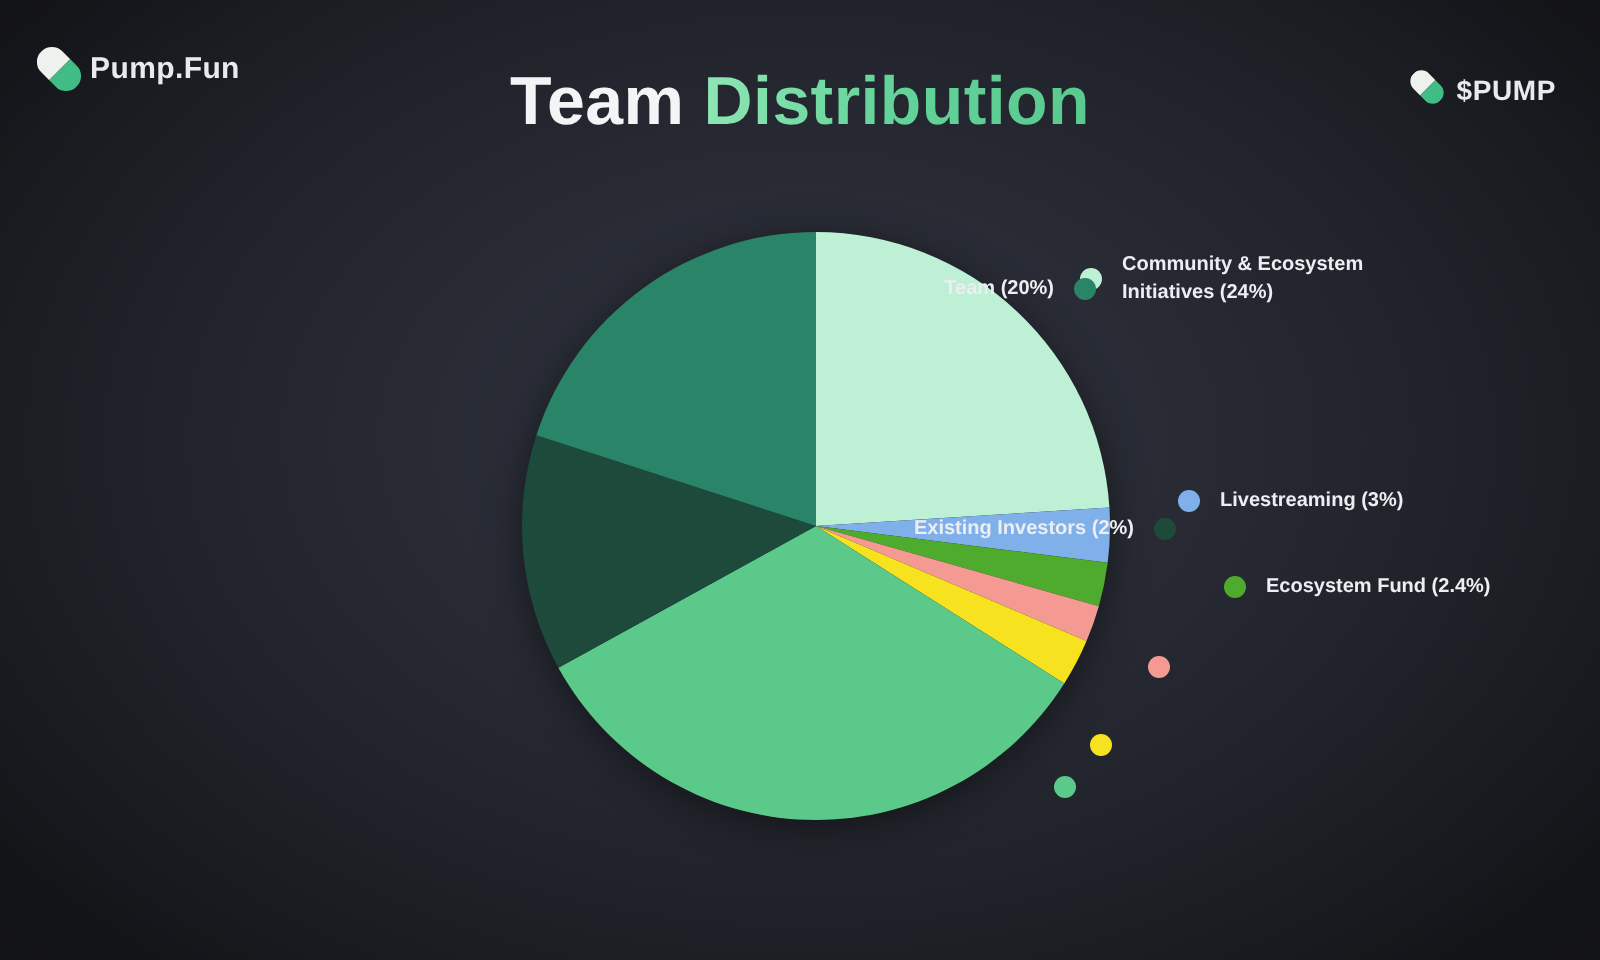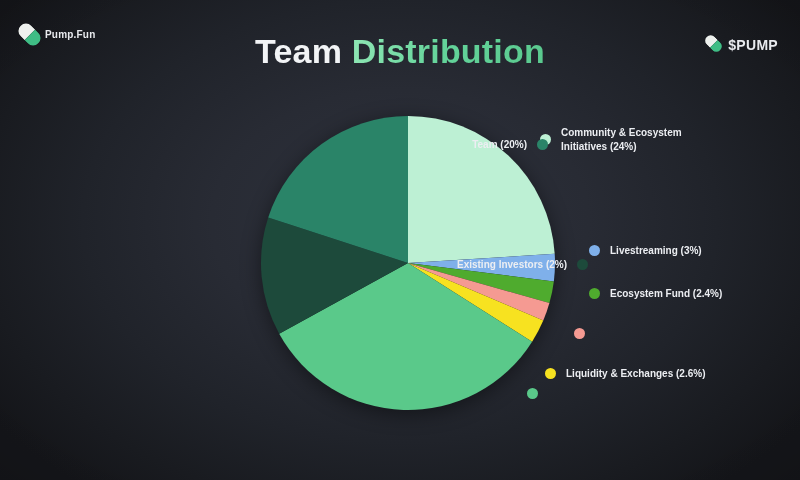--- a/index.html
+++ b/index.html
@@ -35,21 +35,21 @@
     position: absolute;
     left: 22px;
     top: 22px;
     display: flex;
     align-items: center;
     gap: 8px;
     z-index: 4;
   }
   .brand-label {
     color: #e8eaee;
-    font-size: 10px;
+    font-size: 15px;
     font-weight: bold;
     letter-spacing: 0.2px;
   }
   .ticker {
     position: absolute;
     right: 22px;
     top: 22px;
     display: flex;
     align-items: flex-end;
     gap: 9px;
@@ -182,30 +182,29 @@
 
   <div id="legend-layer">
       <div class="legend-item right wrap" style="top: 126px; left: 540px;">
         <span class="dot" style="background: rgb(189, 240, 212);"></span>
         <span>Community &amp; Ecosystem Initiatives (24%)</span>
       </div>
       <div class="legend-item right" style="top: 244px; left: 589px;">
         <span class="dot" style="background: rgb(127, 176, 234);"></span>
         <span>Livestreaming (3%)</span>
       </div>
-      <div class="legend-item right" style="top: 287px; left: 589px; text-align: center;">
+      <div class="legend-item right" style="top: 287px; left: 612px; text-align: center;">
         <span class="dot" style="background: rgb(79, 171, 46);"></span>
         <span>Ecosystem Fund (2.4%)</span>
       </div>
       <div class="legend-item right" style="top: 328px; left: 574px;">
         <span class="dot" style="background: rgb(245, 154, 146);"></span>
       </div>
       <div class="legend-item right" style="top: 367px; left: 545px;">
         <span class="dot" style="background: rgb(247, 226, 32);"></span>
-        <span>Liquidity &amp; Exchanges (2.6%)</span>
       </div>
       <div class="legend-item left" style="top: 138px; right: 252px;">
         <span class="dot" style="background: rgb(42, 132, 104);"></span>
         <span>Team (20%)</span>
       </div>
       <div class="legend-item left" style="top: 258px; right: 212px;">
         <span class="dot" style="background: rgb(29, 74, 59);"></span>
         <span>Existing Investors (2%)</span>
       </div>
       <div class="legend-item left" style="top: 388px; right: 262px;">

